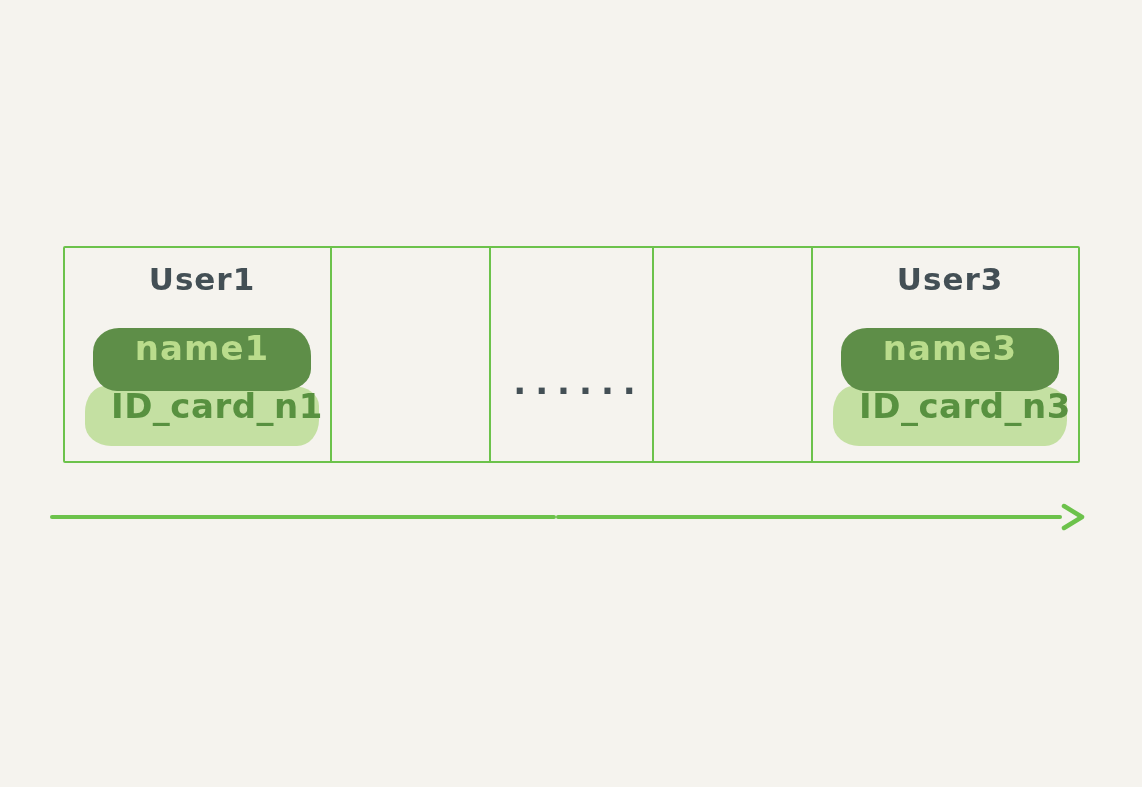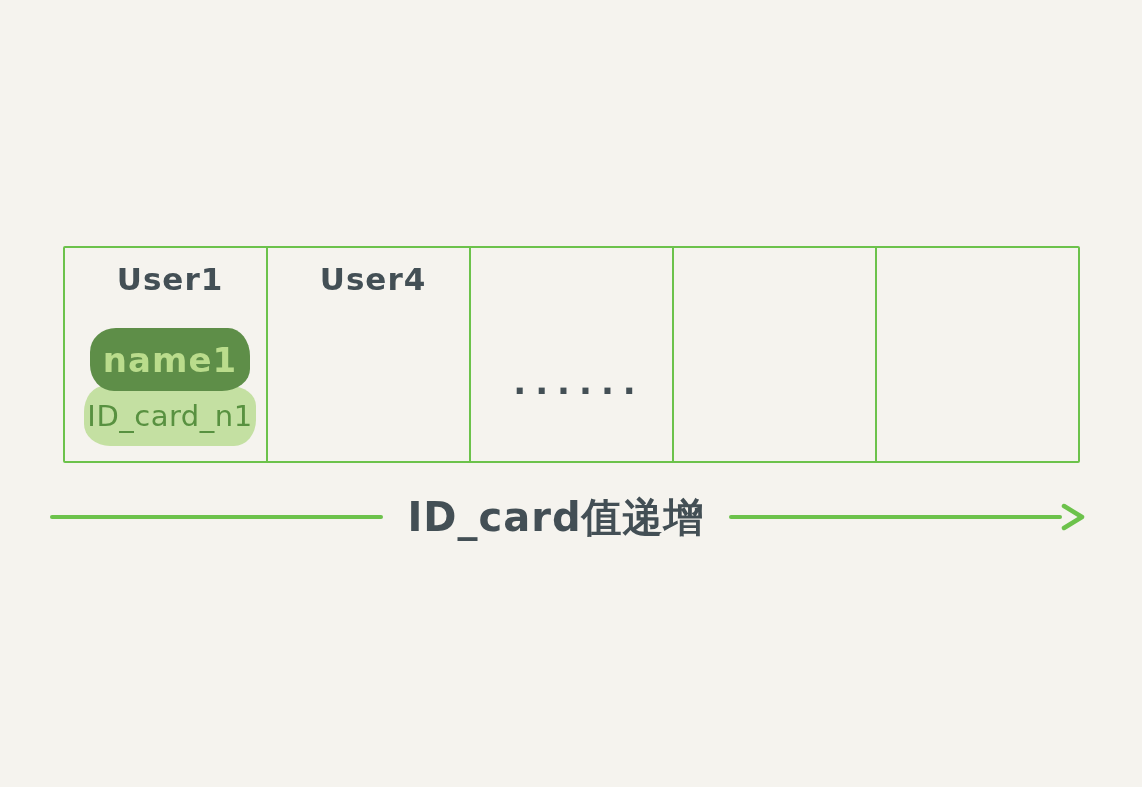--- a/index.html
+++ b/index.html
@@ -52,21 +52,21 @@
   }
   .pills{
     margin-top:auto;
     width:100%;
     display:flex;
     flex-direction:column;
     align-items:center;
   }
   .pill{
     display:flex;
-    align-items:center;
+    align-items:flex-start;
     justify-content:center;
     width:100%;
   }
   .name-pill{
     width:90%;
     height:63px;
     background:var(--pill-dark);
     border-radius:26px 22px 28px 24px / 24px 28px 22px 26px;
     z-index:2;
   }
@@ -79,23 +79,24 @@
   .id-pill{
     width:97%;
     height:60px;
     margin-top:-5px;
     background:var(--pill-light);
     border-radius:20px 26px 22px 26px / 26px 20px 26px 22px;
     z-index:1;
   }
   .id-pill span{
     color:var(--id-text);
-    font-size:29px;
-    font-weight:400;
+    font-size:34px;
+    font-weight:700;
     letter-spacing:0.5px;
+    margin-left:30px;
   }
   
   .ellipsis-cell{
     justify-content:center;
   }
   .dots{
     color:var(--ink);
     font-size:34px;
     font-weight:700;
     letter-spacing:9px;
@@ -146,39 +147,46 @@
         <div class="pill name-pill">
           <span>name1</span>
         </div>
         <div class="pill id-pill">
           <span>ID_card_n1</span>
         </div>
       </div>
     </div>
 
     <div class="cell">
-      <div class="cell-title">User4</div>
       <div class="pills">
       </div>
     </div>
 
     <div class="cell ellipsis-cell">
       <div class="dots">······</div>
     </div>
 
     <div class="cell">
     </div>
 
     <div class="cell">
+      <div class="cell-title">User3</div>
+      <div class="pills">
+        <div class="pill name-pill">
+          <span>name3</span>
+        </div>
+        <div class="pill id-pill">
+          <span>ID_card_n3</span>
+        </div>
+      </div>
     </div>
 
   </div>
 
   <div class="arrow">
     <div class="arrow-line"></div>
-    <div class="arrow-label">ID_card值递增</div>
     <div class="arrow-line"></div>
     <svg class="arrow-head" viewBox="0 0 34 34">
       <polyline points="8,6 26,17 8,28" fill="none" stroke="#6cc24b" stroke-width="4.5" stroke-linecap="round" stroke-linejoin="round"></polyline>
     </svg>
   </div>
 
 </div>
 
 </body></html>

